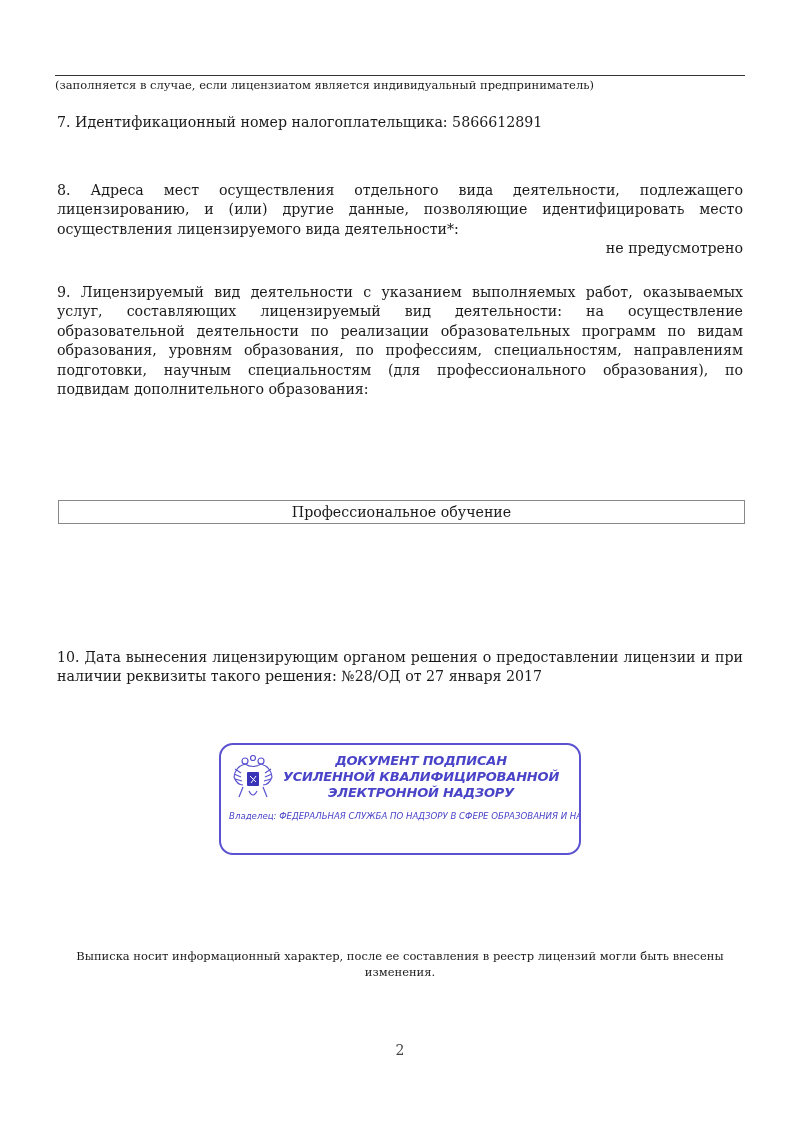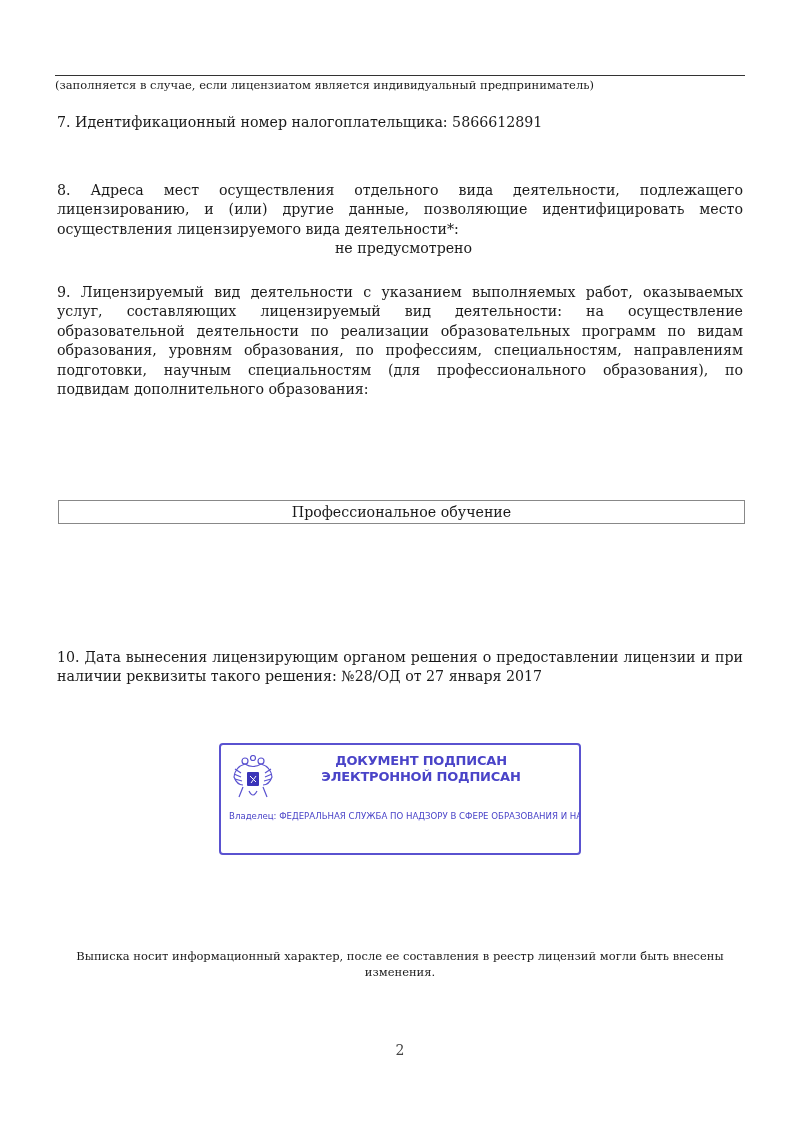--- a/index.html
+++ b/index.html
@@ -5,27 +5,27 @@
     html, body { margin: 0; padding: 0; background: #ffffff; }
     body { width: 800px; height: 1132px; position: relative; overflow: hidden;
            font-family: "DejaVu Serif", serif; color: #1a1a1a; }
     .abs { position: absolute; }
     .rule { left: 55px; top: 75px; width: 690px; height: 0; border-top: 1.5px solid #333; }
     .caption { left: 55px; top: 78px; width: 690px; text-align: left; font-size: 11.5px; line-height: 15px; }
     .para { left: 57px; width: 686px; font-size: 14.2px; line-height: 19.4px; text-align: justify; }
     .para .last { text-align-last: left; }
     .p7 { top: 113px; }
     .p8 { top: 153px; margin-top: 28px; }
-    .p8 .value { padding-left: 7px; text-align: center; }
+    .p8 .value { padding-left: 7px; text-align: right; }
     .p9 { top: 283px; }
     .profbox { left: 58px; top: 500px; width: 685px; height: 22px; border: 1px solid #888;
                text-align: center; font-weight: normal; font-size: 14.2px; line-height: 22px; }
     .p10 { top: 642px; margin-top: 6px; }
     .stamp { left: 219px; top: 743px; width: 358px; height: 108px; border: 2px solid #5a52d0;
-             border-radius: 4px; color: #4a44c8; font-family: "DejaVu Sans", sans-serif; overflow: hidden; }
+             border-radius: 14px; color: #4a44c8; font-family: "DejaVu Sans", sans-serif; overflow: hidden; font-style: italic; }
     .stamp .emblem { position: absolute; left: 10px; top: 10px; width: 44px; height: 46px; }
     .stamp .title { position: absolute; left: 60px; top: 8px; width: 280px; text-align: center;
                     font-weight: bold; font-size: 13px; line-height: 16px; letter-spacing: -0.2px; }
     .stamp .meta { position: absolute; left: 8px; top: 65px; width: 360px; font-size: 8.6px; line-height: 13px; white-space: nowrap; }
     .stamp .meta div { white-space: nowrap; }
     .footer { left: 55px; top: 948px; width: 690px; text-align: center; font-size: 11.5px; line-height: 16px; }
     .pagenum { left: 380px; top: 1042px; width: 40px; text-align: center; font-size: 14px; color: #444; }
   </style>
 </head>
 <body>
@@ -64,21 +64,22 @@
       <path d="M40 14 L34 18 M41 19 L34 22 M40 24 L33 26"></path>
       <path d="M14 9 Q22 14 30 9"></path>
       <path d="M12 32 L8 42 M32 32 L36 42"></path>
       <path d="M18 36 Q22 44 26 36"></path>
     </g>
     <rect x="16" y="17" width="12" height="14" rx="1" fill="#3a34b8"></rect>
     <path d="M19 21 L25 27 M25 21 L20 28" stroke="#ffffff" stroke-width="1"></path>
   </svg>
   <div class="title">
     <div>ДОКУМЕНТ ПОДПИСАН</div>
-    <div>ЭЛЕКТРОННОЙ ПОДПИСАН</div>
+    <div>УСИЛЕННОЙ КВАЛИФИЦИРОВАННОЙ</div>
+    <div>ЭЛЕКТРОННОЙ НАДЗОРУ</div>
   </div>
   <div class="meta">
     <div>Владелец: ФЕДЕРАЛЬНАЯ СЛУЖБА ПО НАДЗОРУ В СФЕРЕ ОБРАЗОВАНИЯ И НАУ</div>
   </div>
 </div>
 
 <div class="abs footer">Выписка носит информационный характер, после ее составления в реестр лицензий могли быть внесены изменения.</div>
 
 <div class="abs pagenum">2</div>
 

